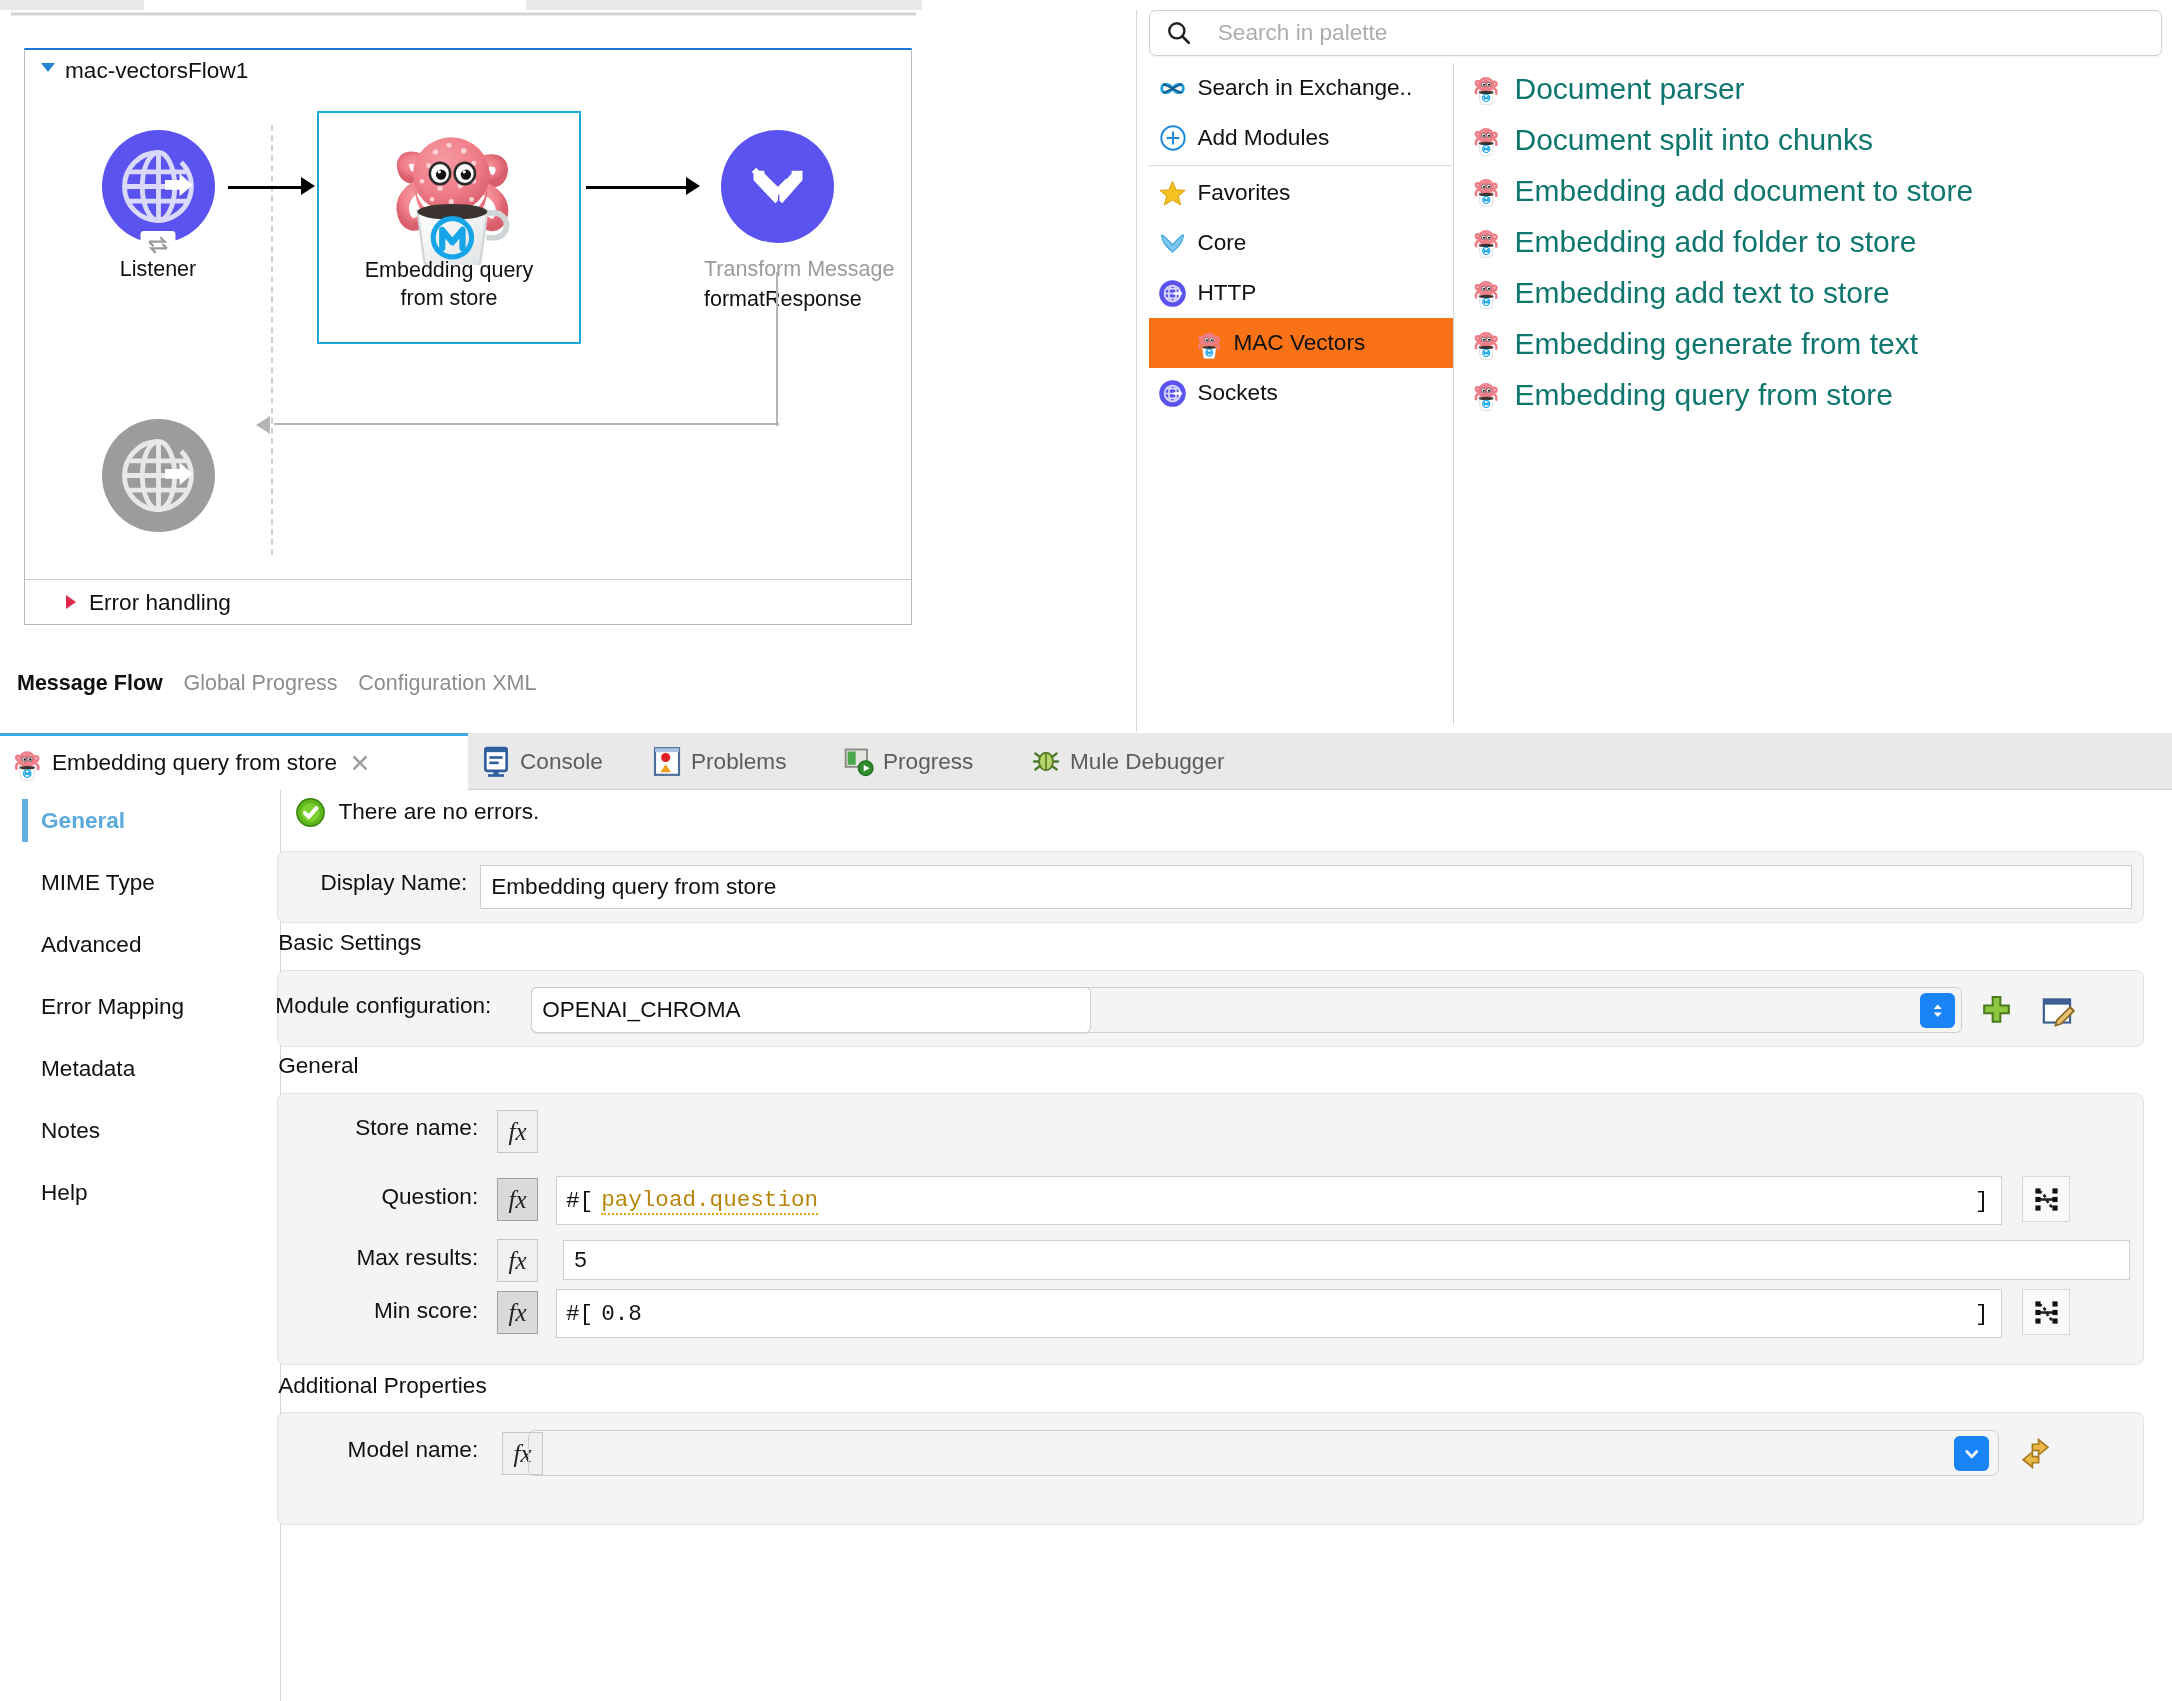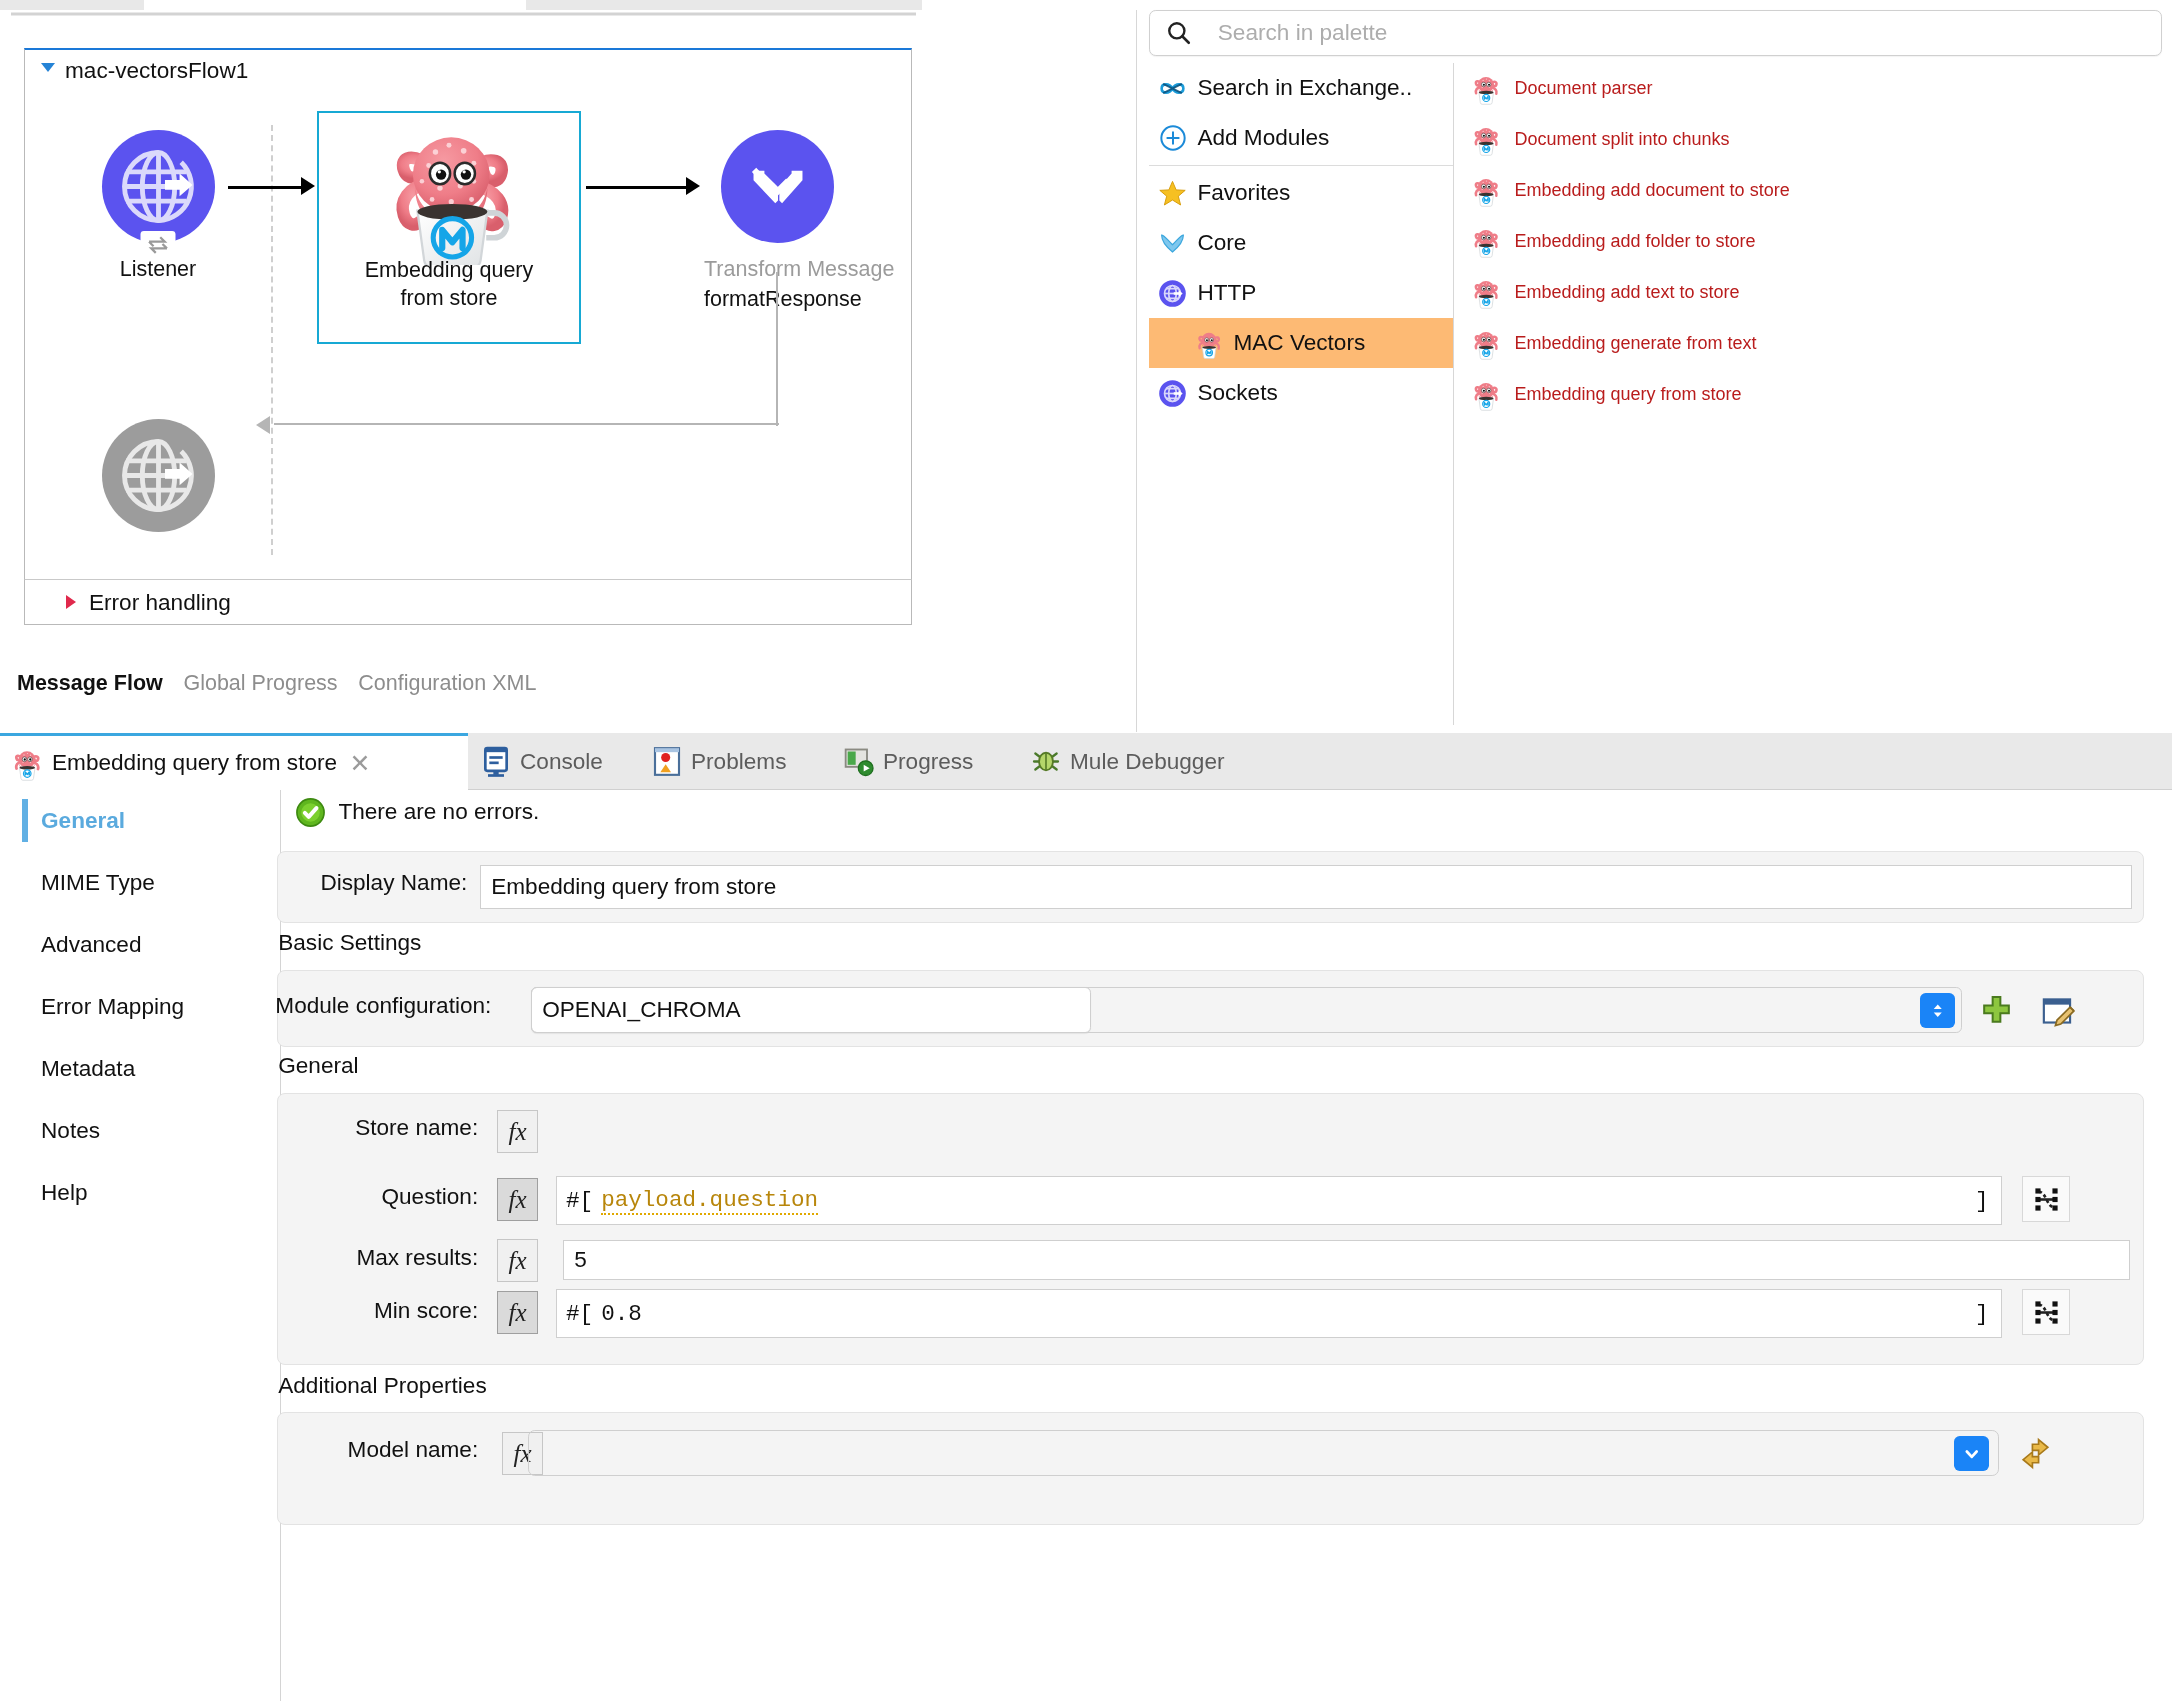--- a/index.html
+++ b/index.html
@@ -112,23 +112,23 @@
   }
   #palette-search-input::placeholder { color:#adadad; }
 
   #palette-cols { position:absolute; left:12.4px; top:63px; width:1013px; height:662px; display:flex; }
   #palette-left { width:305px; border-right:0.6px solid #d7d7d7; }
   #palette-right { flex:1; }
 
   .pal-item { display:flex; align-items:center; height:50px; padding-left:8px; font-size:22.6px; color:#111; white-space:nowrap; }
   .pal-item .pal-ico { width:31px; height:31px; margin-right:9px; flex:0 0 31px; display:flex; align-items:center; justify-content:center; }
   .pal-sep { height:0.6px; background:#dcdcdc; margin:2.3px 0; }
-  .pal-selected { background:#fdba74;padding-left:44px; }
-
-  .pal-op { display:flex; align-items:center; height:51px; padding-left:14.7px; font-size:18px; color:#b91c1c; white-space:nowrap; }
+  .pal-selected { background:#f97316;padding-left:44px; }
+
+  .pal-op { display:flex; align-items:center; height:51px; padding-left:14.7px; font-size:30px; color:#0f766e; white-space:nowrap; }
   .pal-op .pal-ico { width:33px; height:35px; margin-right:12.4px; flex:0 0 33px; }
 
   
   #bottom-panel { position:absolute; left:0; top:733px; width:2172px; height:969px; background:#f2f2f2; }
   #bottom-tabbar { position:absolute; left:0; top:0; width:2172px; height:57px; background:#e9e9e9; border-bottom:0.6px solid #d0d0d0; }
   #active-tab {
     position:absolute; left:0; top:0; width:468px; height:57px; background:#fff;
     border-top:3.4px solid #3ba7e0; display:flex; align-items:center;
   }
   #active-tab .tab-ico { width:35px; height:37px; margin-left:9px; margin-right:8px; }

